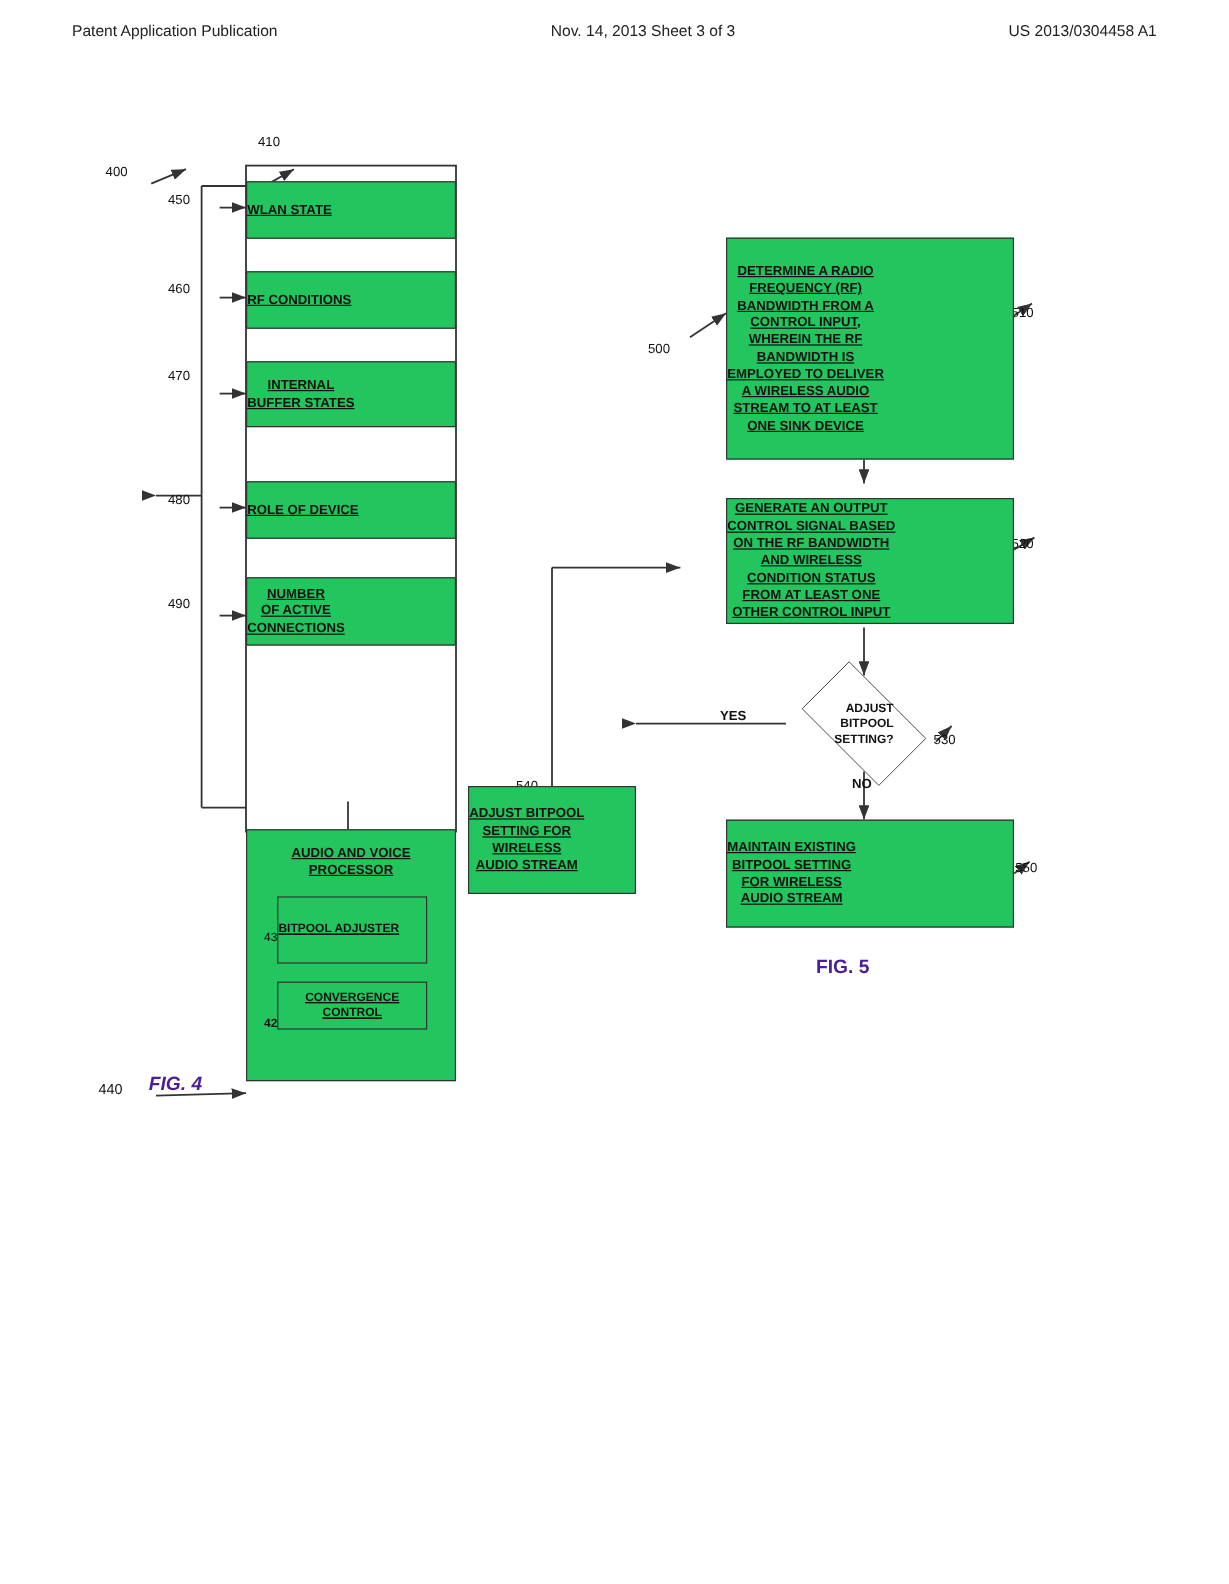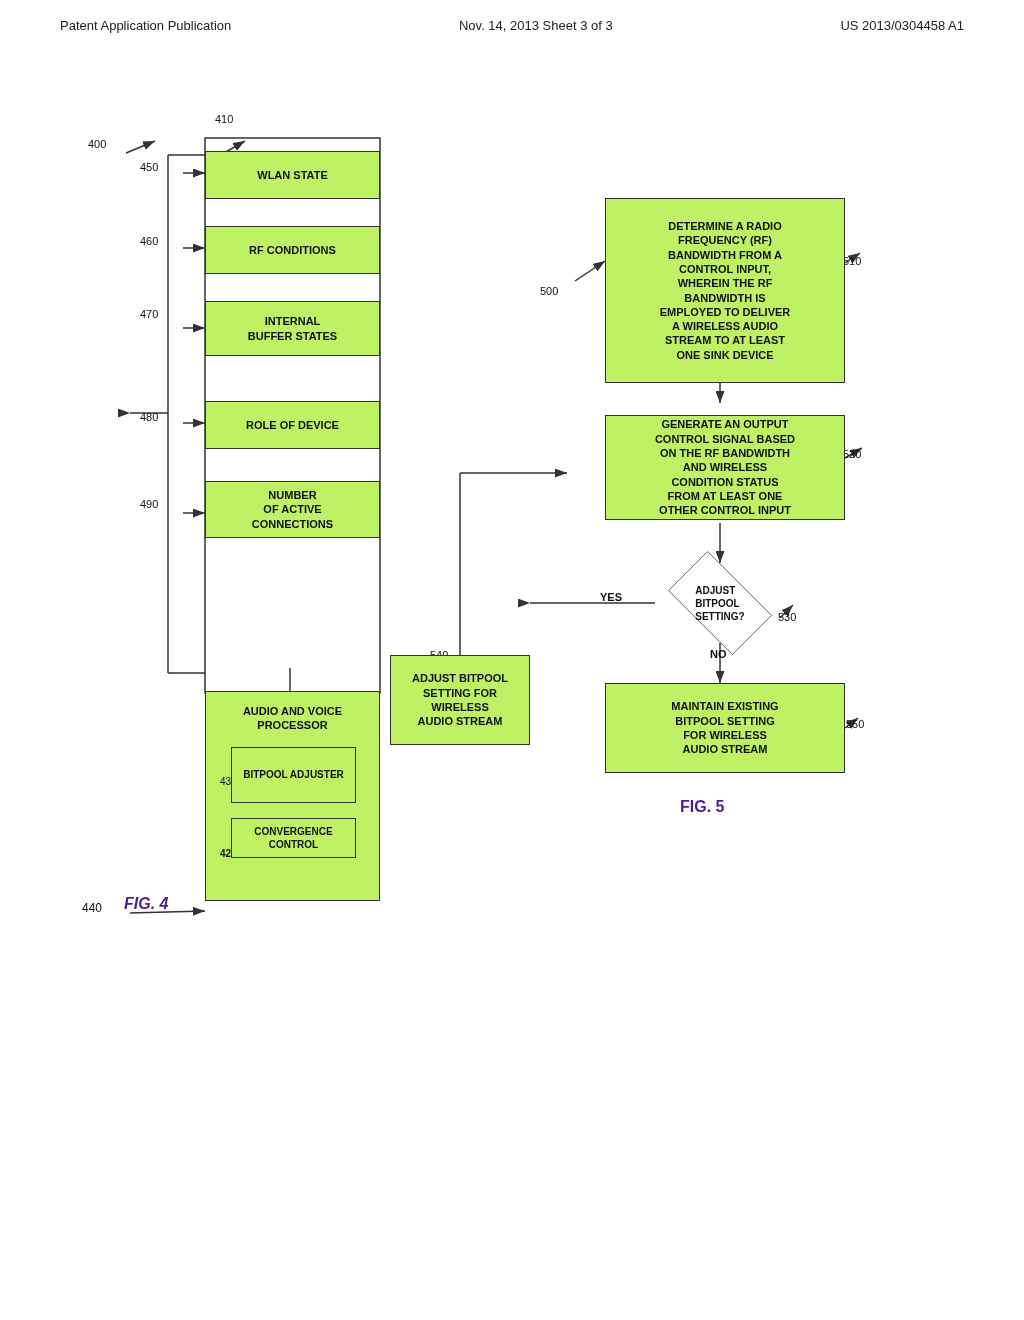--- a/index.html
+++ b/index.html
@@ -24,29 +24,30 @@
     .diagram-area {
       position: relative;
       width: 100%;
       height: 1230px;
     }
 
     
     .box {
       position: absolute;
       border: 1.5px solid #333;
-      background: #bef264;
+      background: #22c55e;
       display: flex;
       align-items: center;
-      justify-content: center;
+      justify-content: flex-start;
       text-align: center;
       font-size: 11px;
       font-weight: bold;
       color: #111;
       line-height: 1.3;
+      text-decoration: underline;
     }
 
     .diamond {
       position: absolute;
       width: 130px;
       height: 80px;
       display: flex;
       align-items: center;
       justify-content: center;
       text-align: center;
@@ -63,21 +64,21 @@
       transform: rotate(45deg) scale(0.7);
       border: 1.5px solid #333;
       background: #fff;
     }
 
     .diamond-text {
       position: relative;
       z-index: 2;
       font-size: 11px;
       font-weight: bold;
-      text-align: left;
+      text-align: right;
     }
 
     .label-text {
       position: absolute;
       font-size: 11px;
       color: #111;
       font-weight: normal;
     }
 
     .arrow-label {

